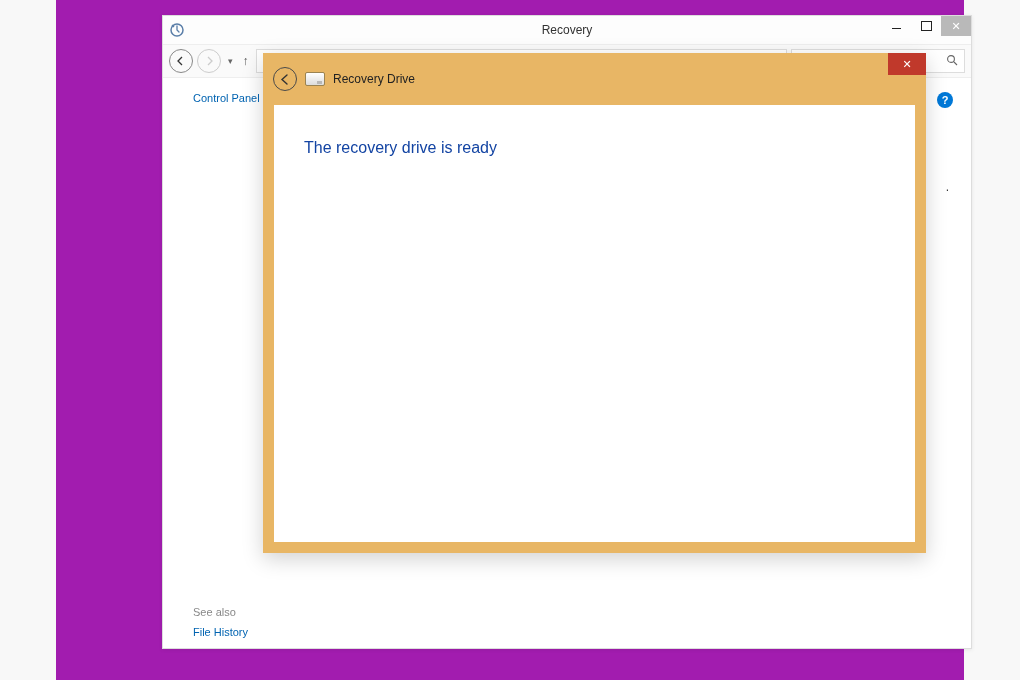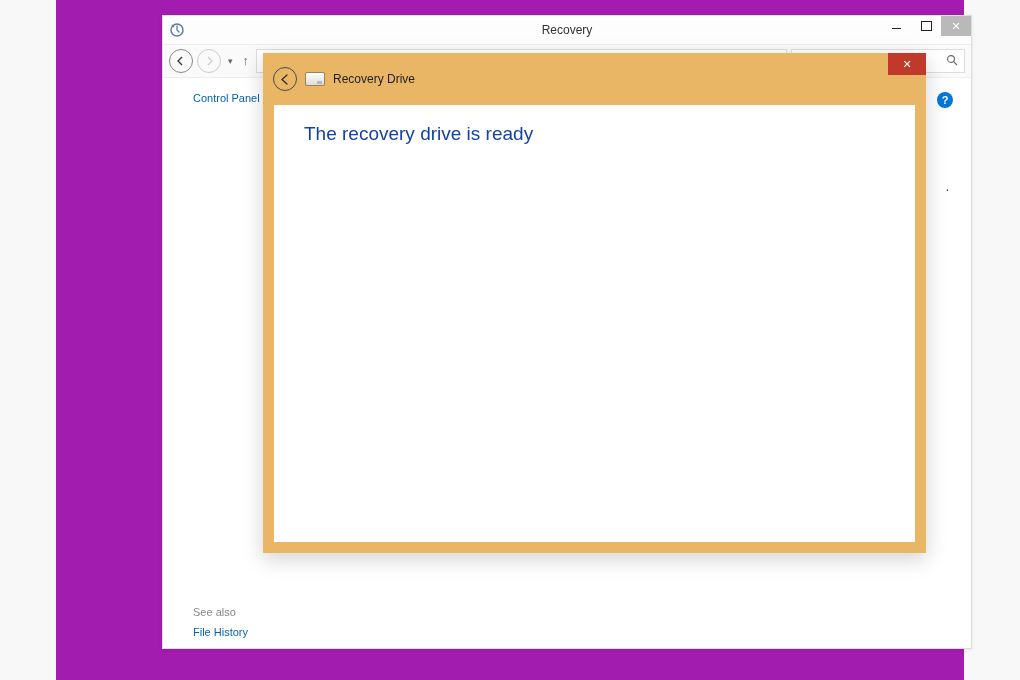--- a/index.html
+++ b/index.html
@@ -65,21 +65,21 @@
   .wiz-back svg{width:11px;height:11px;}
   .wiz-drive-ico{width:18px;height:12px;border:1px solid #9a8352;border-radius:2px;background:linear-gradient(#fff,#dcdcdc);position:relative;}
   .wiz-drive-ico:after{content:"";position:absolute;right:2px;bottom:1px;width:5px;height:3px;background:#b8b8b8;}
   .wiz-title-text{font-size:12px;color:#222;}
   .wiz-close{position:absolute;right:0;top:0;width:38px;height:22px;background:#c0392b;display:flex;align-items:center;justify-content:center;}
   .wiz-close .x{color:#fff;font-size:11px;}
   .wiz-body{
     position:absolute;left:11px;top:52px;right:11px;bottom:11px;background:var(--wizard-white);
     display:flex;flex-direction:column;
   }
-  .wiz-heading{font-size:19px;color:#1344a3;padding:18px 30px 0 30px;}
+  .wiz-heading{font-size:16px;color:#1344a3;padding:34px 30px 0 30px;}
   .wiz-content{flex:1;}
   .wiz-footer{height:42px;border-top:1px solid #e6e6e6;background:#f6f6f6;display:flex;align-items:center;justify-content:flex-end;padding-right:16px;}
   .wiz-btn{min-width:74px;height:23px;border:1px solid var(--btn-border);background:#fff;font-size:12px;color:#222;display:flex;align-items:center;justify-content:center;outline:1px solid #cfe1f3;outline-offset:-3px;}
 </style>
 </head>
 <body>
 
 <div class="stage">
 
   <div class="explorer">

